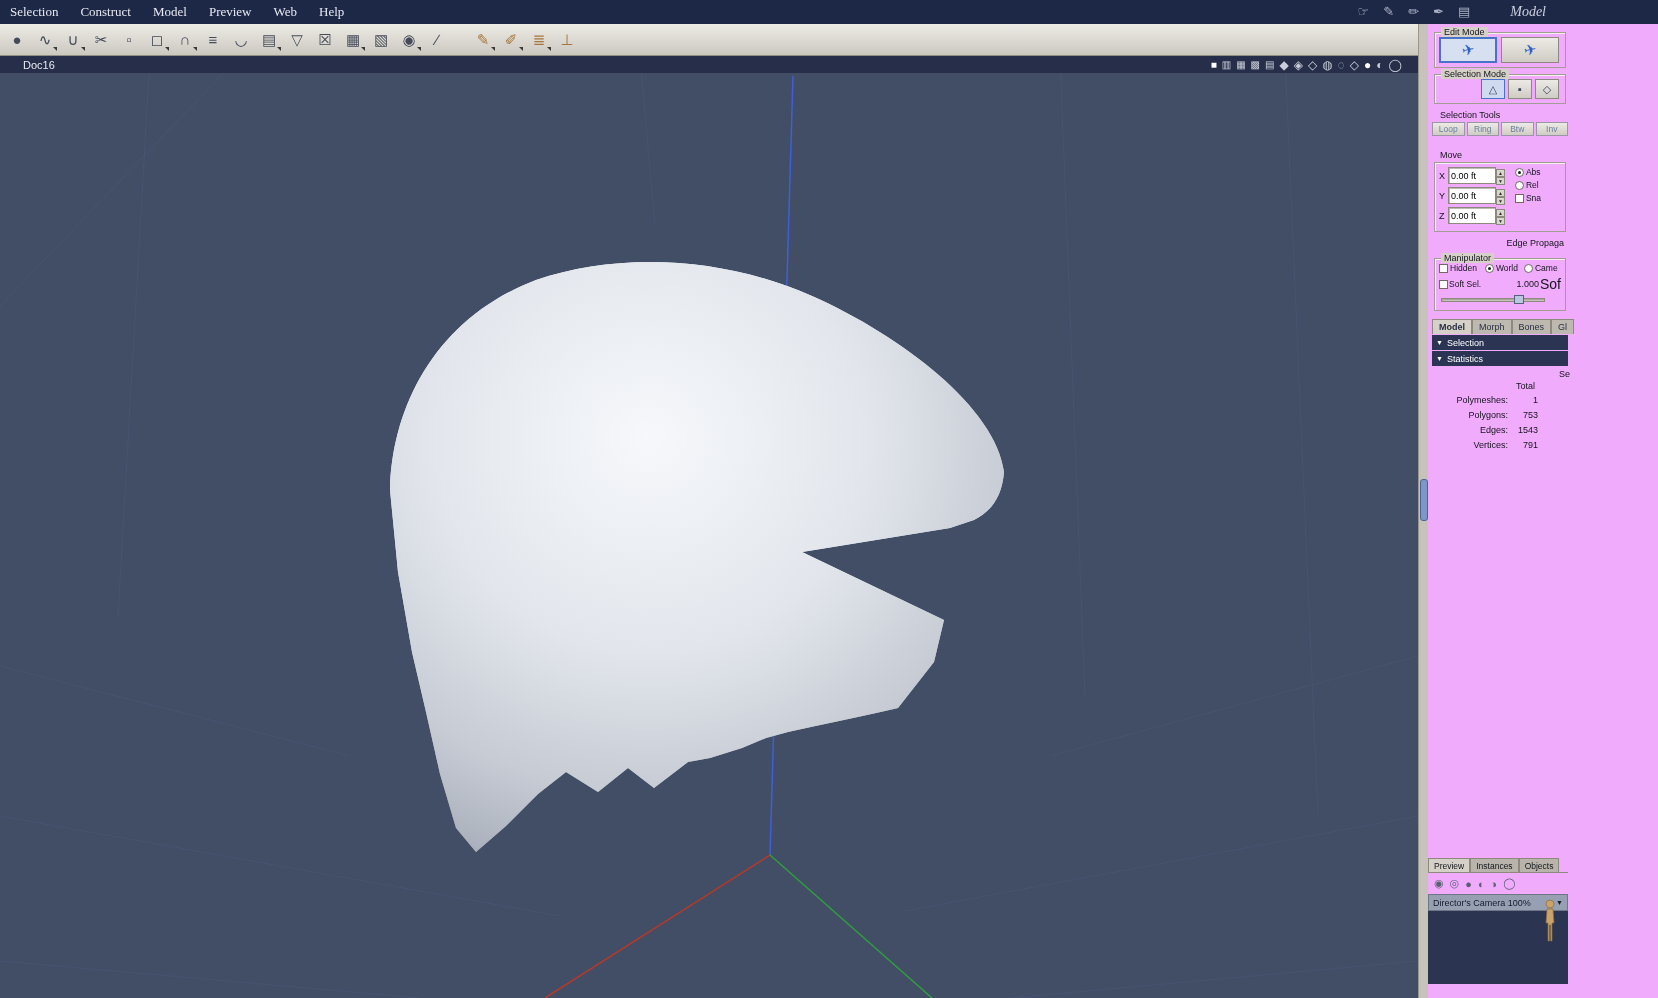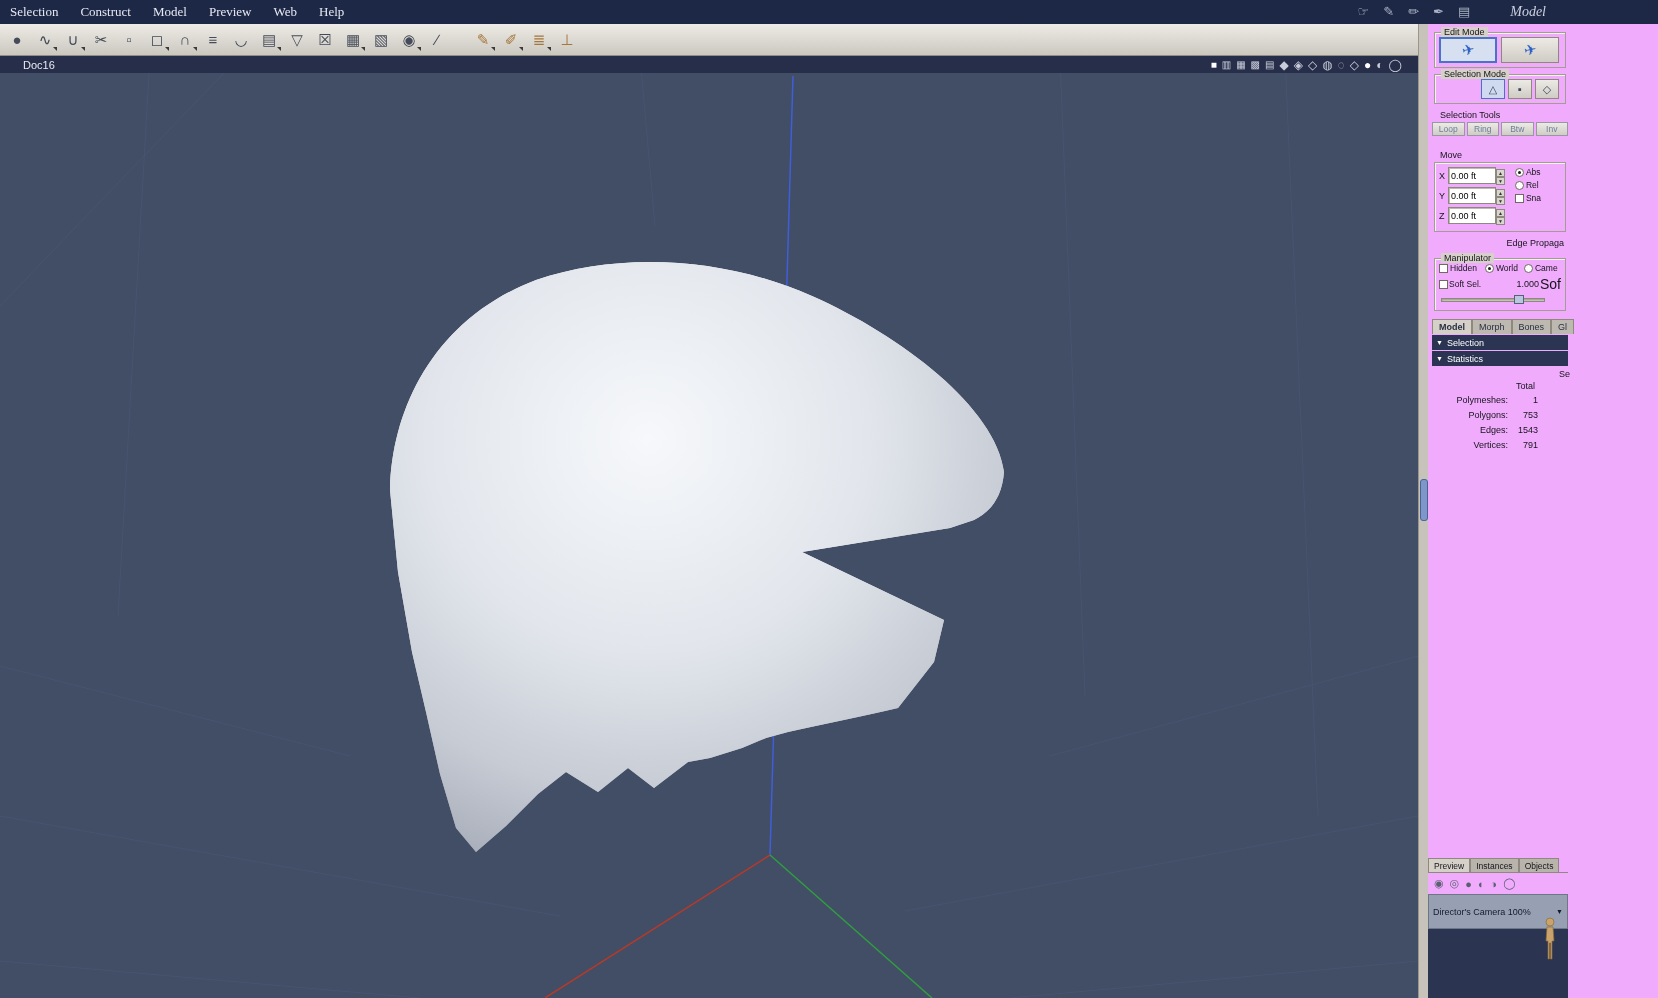--- a/index.html
+++ b/index.html
@@ -118,21 +118,21 @@
 
   
   .panel-bottom { position:absolute; left:0; top:834px; width:140px; }
   .btabs { display:flex; }
   .btab { height:14px; padding:0 5px; font-size:8.5px; display:flex; align-items:center;
           background:#b8b4ab; border:1px solid #8d897f; border-bottom:none; cursor:pointer; }
   .btab.active { background:#d5d1c8; }
   .bicons { display:flex; gap:6px; align-items:center; height:22px; padding-left:6px;
             border-top:1px solid #8d897f; }
   .bicon { font-size:11px; color:#5a6070; cursor:pointer; }
-  .camera-bar { height:35px; background:#97a0b2; border:1px solid #6f7786; display:flex;
+  .camera-bar { height:17px; background:#97a0b2; border:1px solid #6f7786; display:flex;
                 align-items:center; font-size:9px; color:#141a2c; padding-left:4px; gap:4px; }
   .camera-dd { font-size:7px; margin-left:auto; padding-right:4px; }
   .preview-area { height:73px; background:#2b3450; position:relative; }
   .preview-person { position:absolute; right:10px; top:-12px; }
 </style>
 </head>
 <body>
 
 <div class="app">
 

